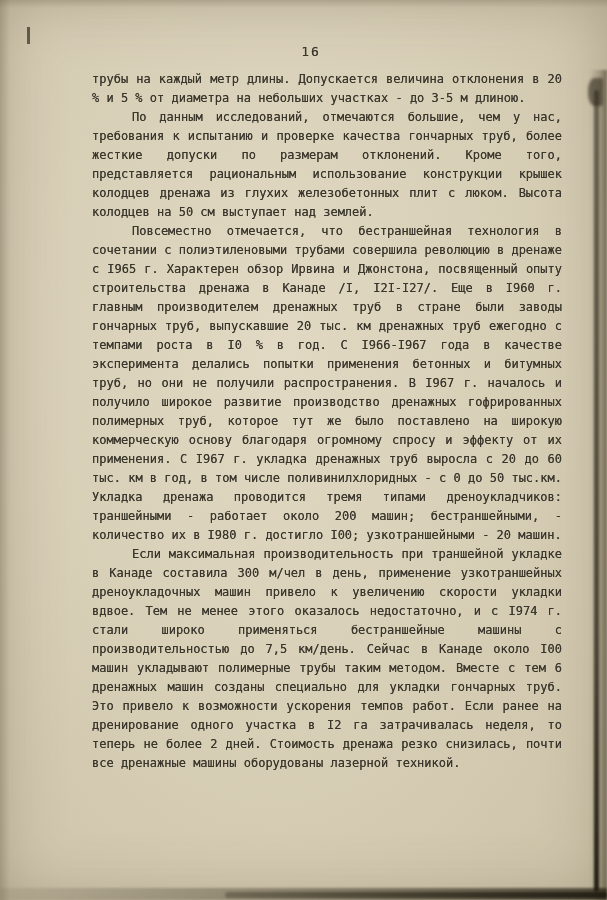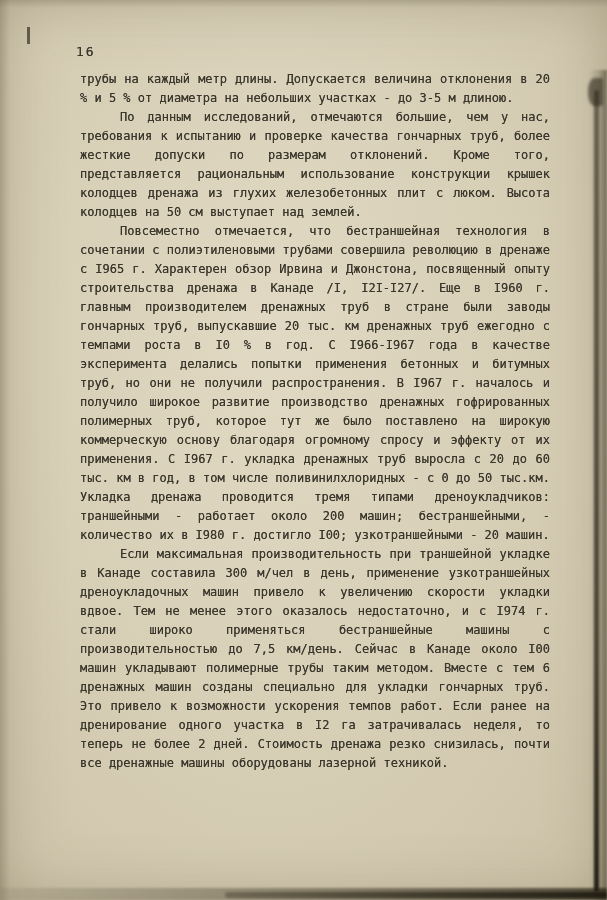--- a/index.html
+++ b/index.html
@@ -9,25 +9,25 @@
     font-family: "DejaVu Sans Mono", "Liberation Mono", monospace;
   }
   .scan {
     position: relative; width: 607px; height: 900px;
     background: radial-gradient(ellipse at 45% 38%, #e1d9c3 0%, #d8cfb7 48%, #cac1a7 100%);
     box-shadow: inset 0 0 60px rgba(105,94,68,0.35);
     color: #3a362c;
   }
   .page-number {
     position: absolute; top: 44px; left: 76px; width: 470px;
-    text-align: left; font-size: 13px; letter-spacing: 2px;
+    text-align: center; font-size: 13px; letter-spacing: 2px;
     text-shadow: 0 0 0.6px rgba(58,54,44,0.85);
   }
   .text-block {
-    position: absolute; top: 70px; left: 80px; width: 470px;
+    position: absolute; top: 70px; left: 92px; width: 470px;
     font-size: 12px; line-height: 19px; text-align: justify;
     text-shadow: 0 0 0.6px rgba(58,54,44,0.8);
   }
   .text-block p { margin: 0; text-indent: 40px; }
   .text-block p.first { text-indent: 0; }
   .text-block p.loose { line-height: 22px; }
 
   .artifact { position: absolute; pointer-events: none; }
   .mark-top-left {
     left: 27px; top: 27px; width: 3px; height: 17px;

